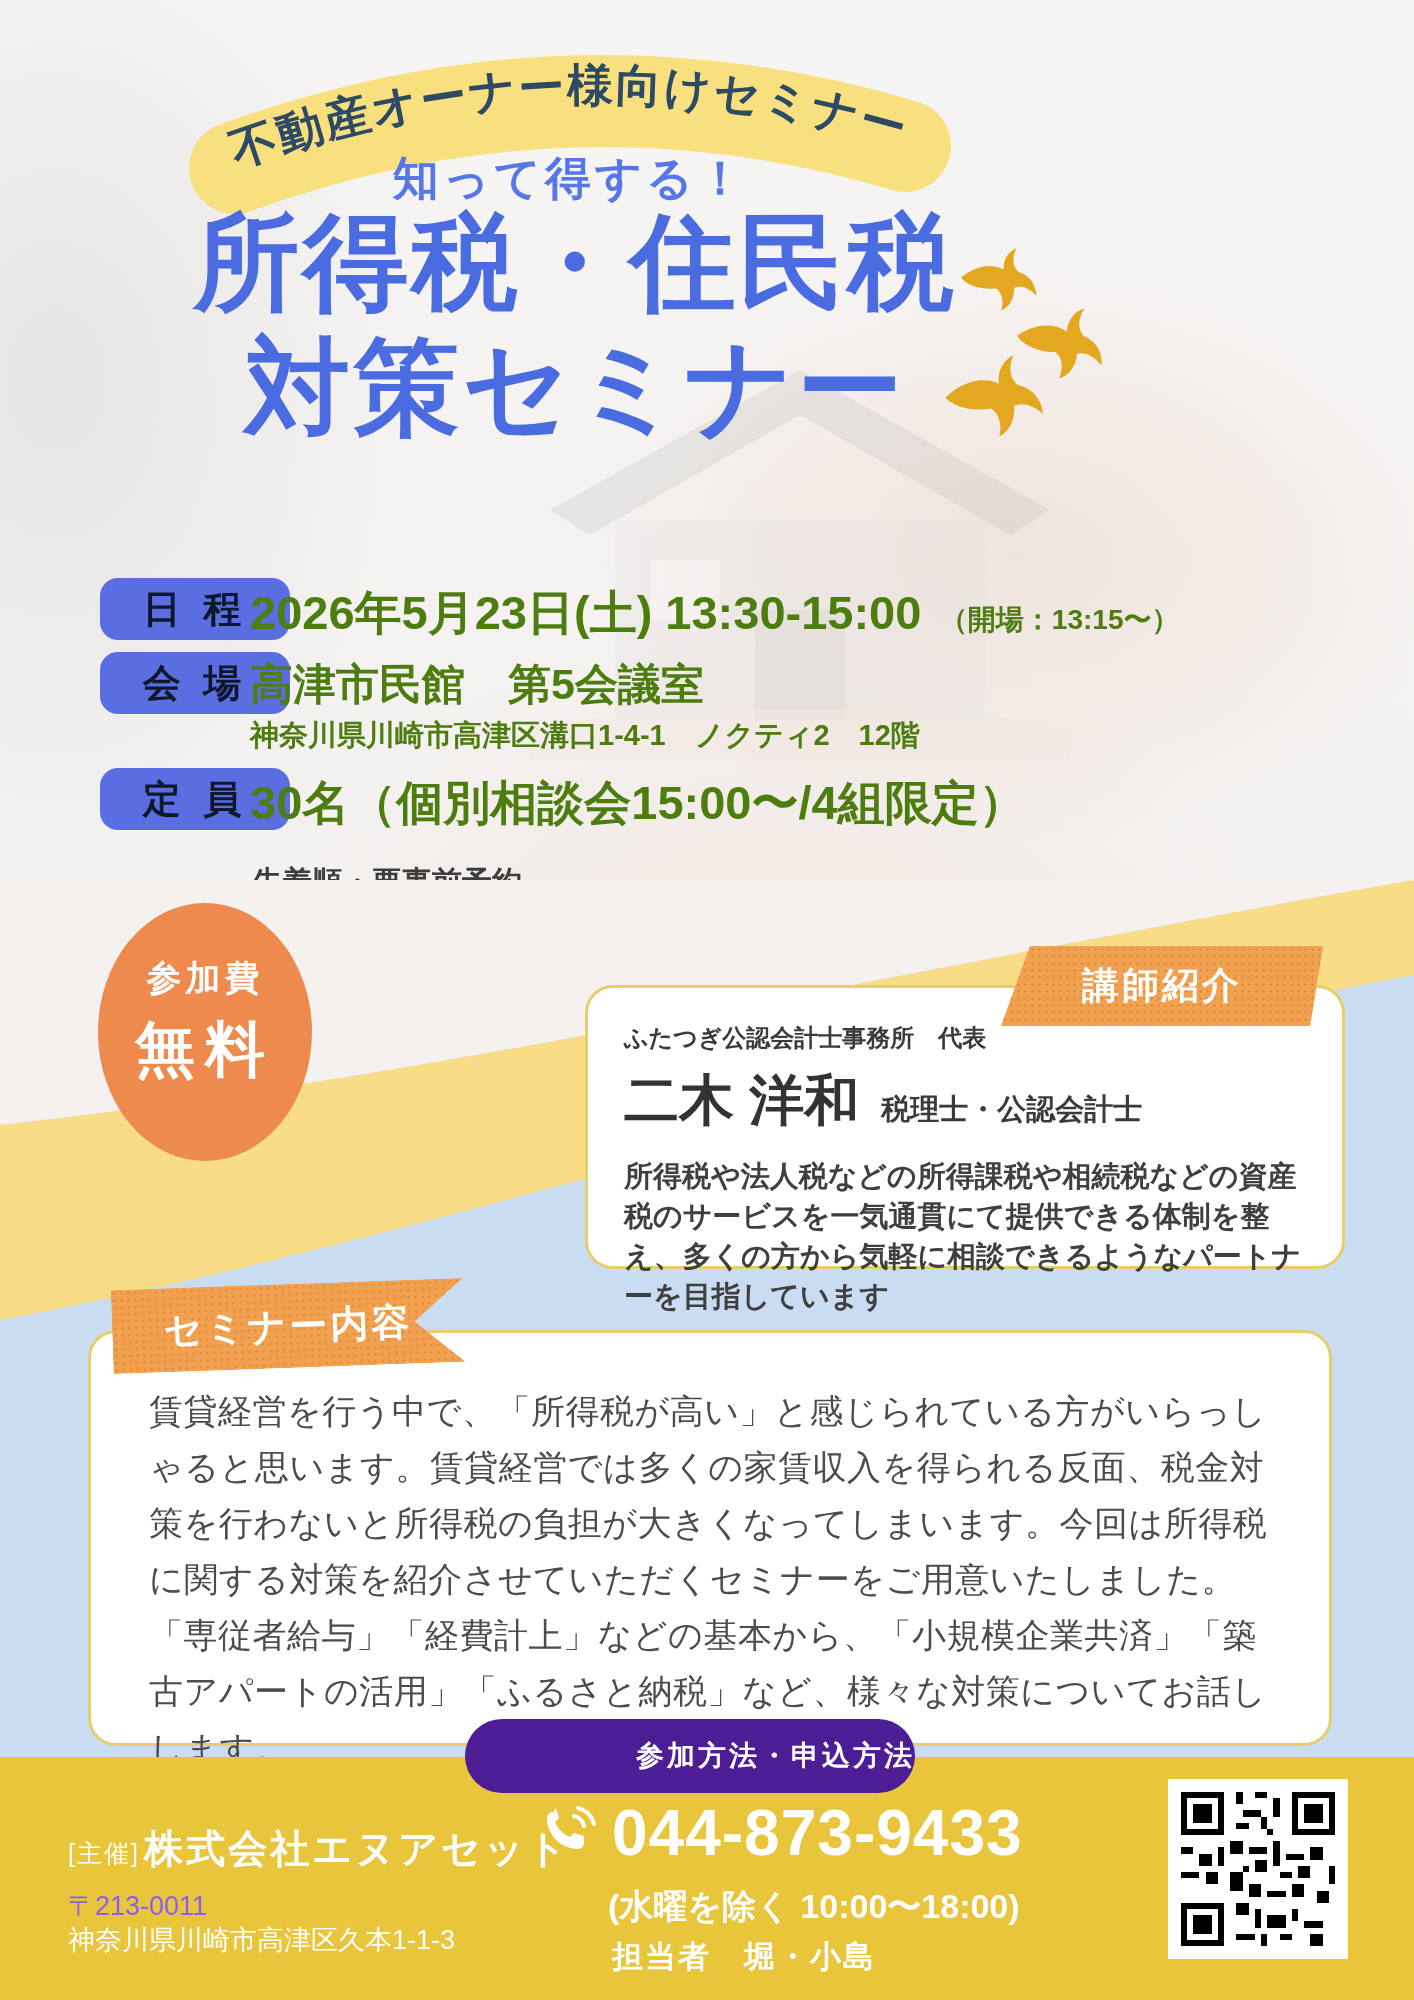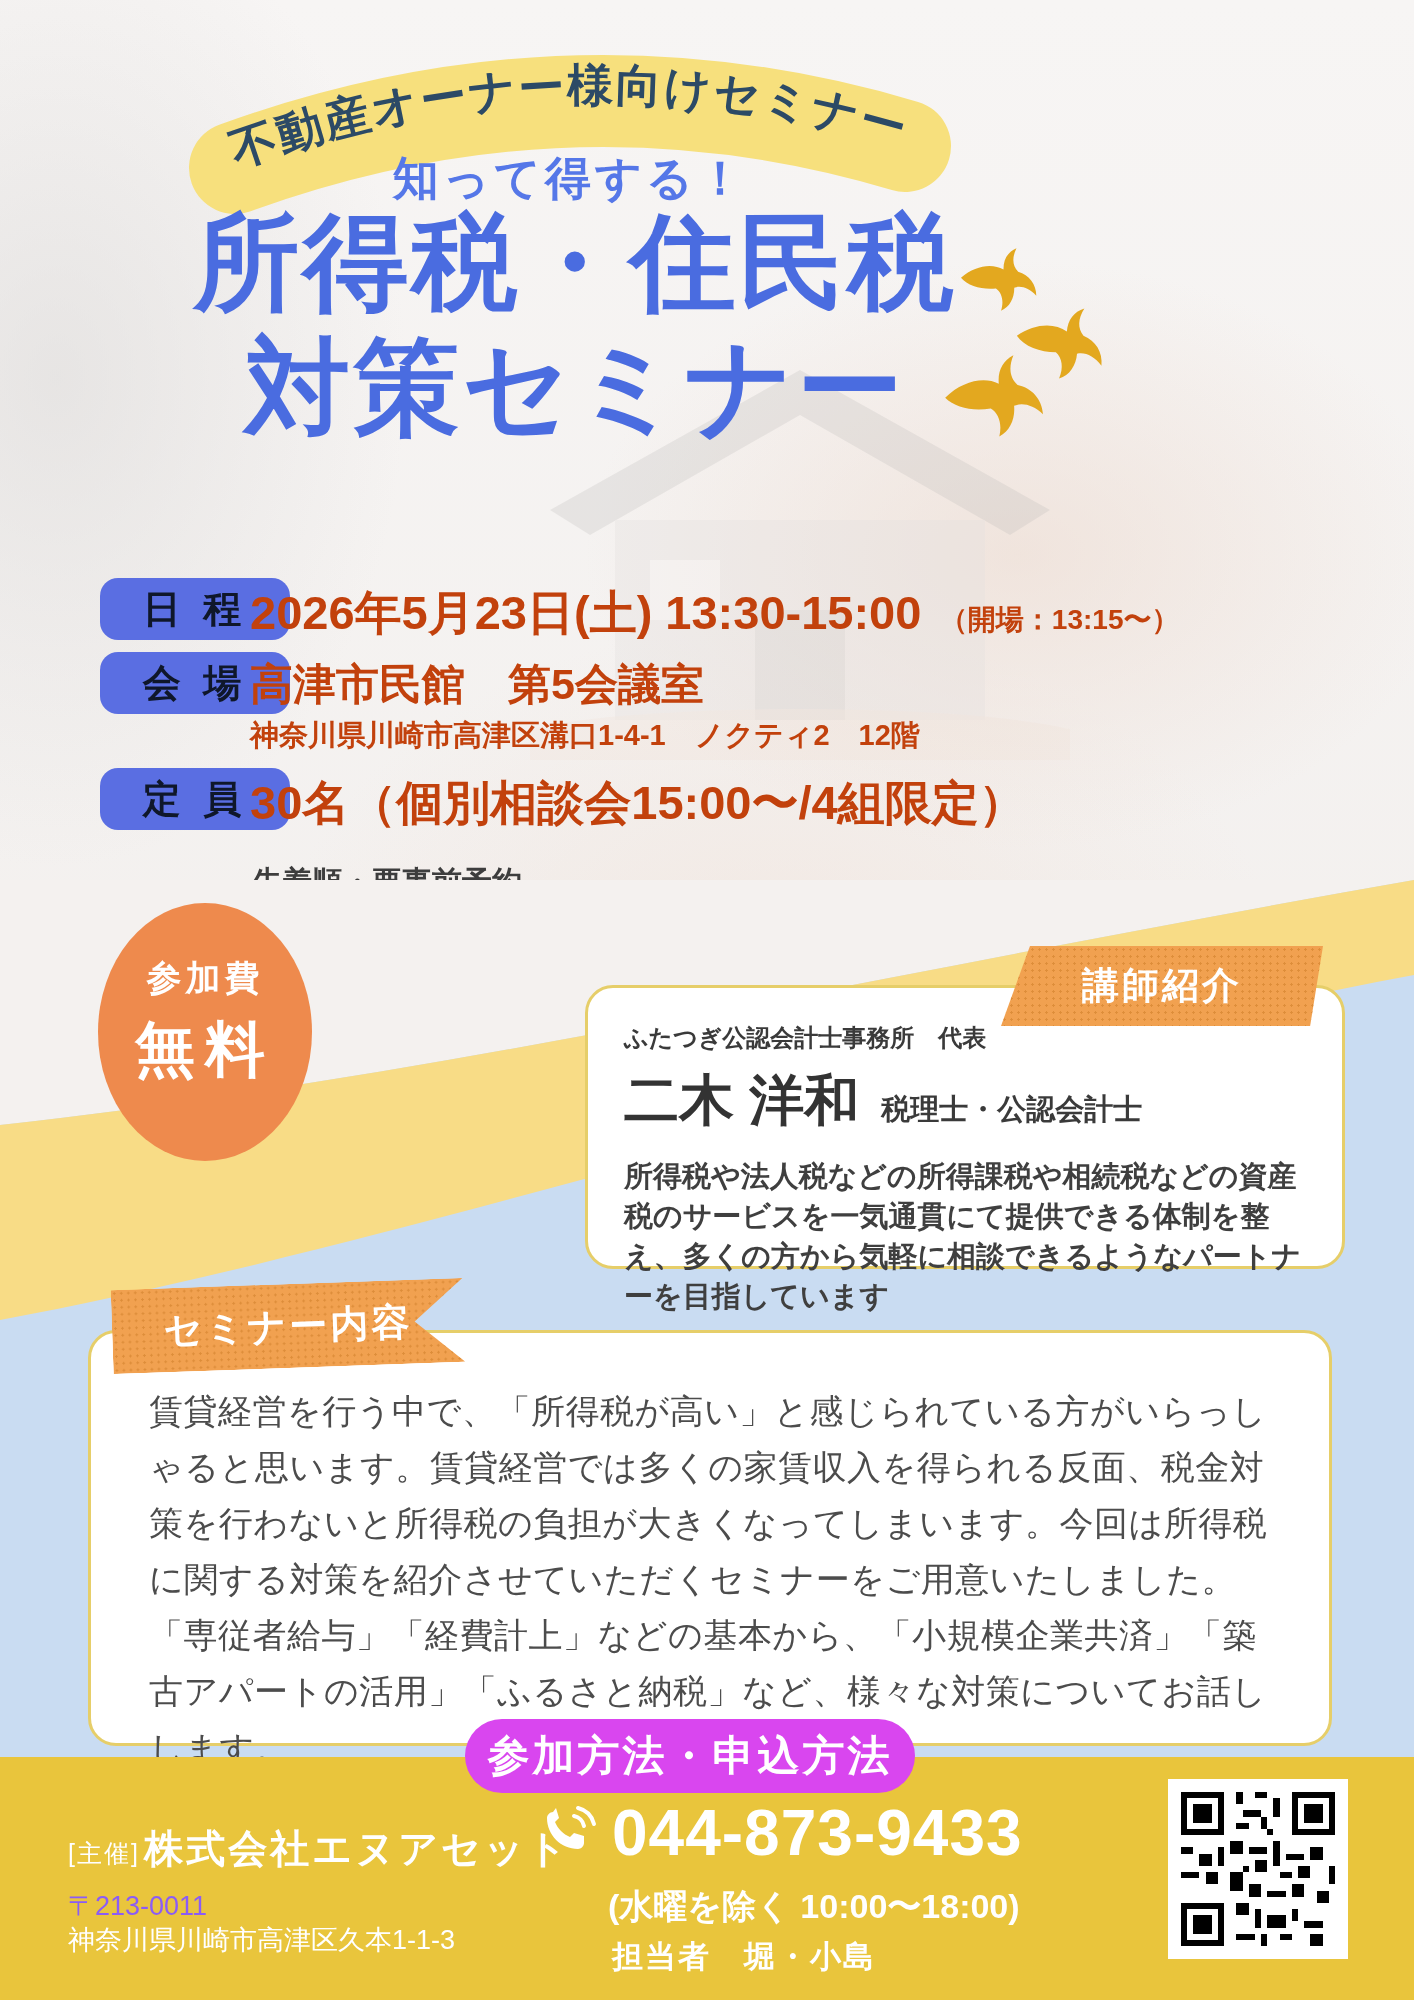--- a/index.html
+++ b/index.html
@@ -26,21 +26,21 @@
     font-size:46px;font-weight:bold;color:#5577e8;letter-spacing:4px;}
 
   .main-title{position:absolute;left:10px;top:200px;width:1130px;text-align:center;
     font-size:106px;line-height:1.18;font-weight:bold;color:#4a6ce0;letter-spacing:3px;}
 
   .birds{position:absolute;left:930px;top:222px;width:190px;height:230px;}
 
   
   .label-pill{position:absolute;width:190px;height:62px;background:#5a6ee2;border-radius:18px;
     color:#0f172a;font-size:38px;font-weight:bold;text-align:center;line-height:62px;letter-spacing:6px;}
-  .row-text{position:absolute;color:#c2410c;font-weight:bold;white-space:nowrap;}
+  .row-text{position:absolute;color:#4d7c0f;font-weight:bold;white-space:nowrap;}
   .date-main{font-size:47px;}
   .date-note{font-size:28px;margin-left:14px;}
   .venue-main{font-size:43px;}
   .venue-addr{font-size:29px;}
   .cap-main{font-size:47px;}
   .note1{font-size:30px;color:#3d3d3d;}
   .note2{font-size:25px;color:#3d3d3d;}
 
   
   .mid-blue{position:absolute;left:0;top:880px;width:1414px;height:877px;background:#c9dcf2;}
@@ -70,21 +70,21 @@
     letter-spacing:3px;transform:rotate(-2deg);
     clip-path:polygon(0 0,100% 0,86% 50%,100% 100%,0 100%);}
 
   
   .sem-card{left:88px;top:1330px;width:1244px;height:416px;padding:50px 48px 0 58px;}
   .sem-p{font-size:34px;color:#4c4c4c;line-height:1.65;letter-spacing:.5px;}
 
   
   .footer{position:absolute;left:0;top:1757px;width:1414px;height:243px;background:#e9c53c;}
   .apply-pill{position:absolute;left:465px;top:1719px;width:450px;height:74px;border-radius:40px;
-    background:#d946ef;color:#fff;font-size:42px;font-weight:bold;text-align:center;line-height:74px;
+    background:#4c1d95;color:#fff;font-size:28px;font-weight:bold;text-align:right;line-height:74px;
     letter-spacing:3px;}
   .org-line{position:absolute;left:68px;top:1822px;color:#fff;white-space:nowrap;}
   .org-label{font-size:25px;letter-spacing:2px;}
   .org-name{font-size:39px;font-weight:bold;letter-spacing:3px;}
   .postal{position:absolute;left:68px;top:1888px;color:#8b5cf6;font-size:27px;}
   .org-addr{position:absolute;left:68px;top:1922px;color:#fff;font-size:27px;}
   .phone-row{position:absolute;left:540px;top:1796px;display:flex;align-items:center;gap:14px;color:#fff;}
   .phone-number{font-size:64px;font-weight:bold;letter-spacing:1px;}
   .hours{position:absolute;left:608px;top:1884px;color:#fff;font-size:34px;font-weight:bold;}
   .contact{position:absolute;left:612px;top:1936px;color:#fff;font-size:31px;font-weight:bold;letter-spacing:2px;}

